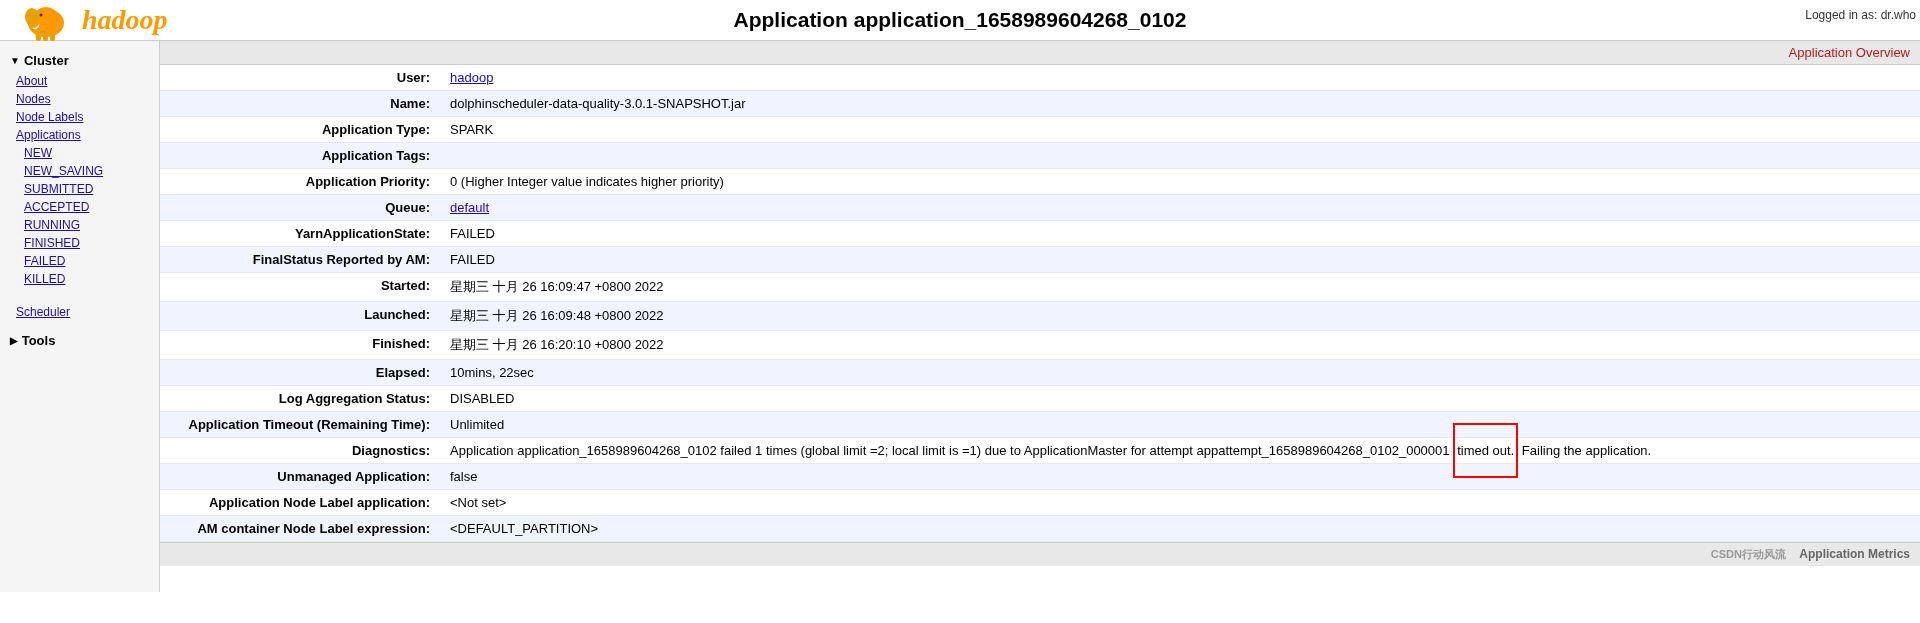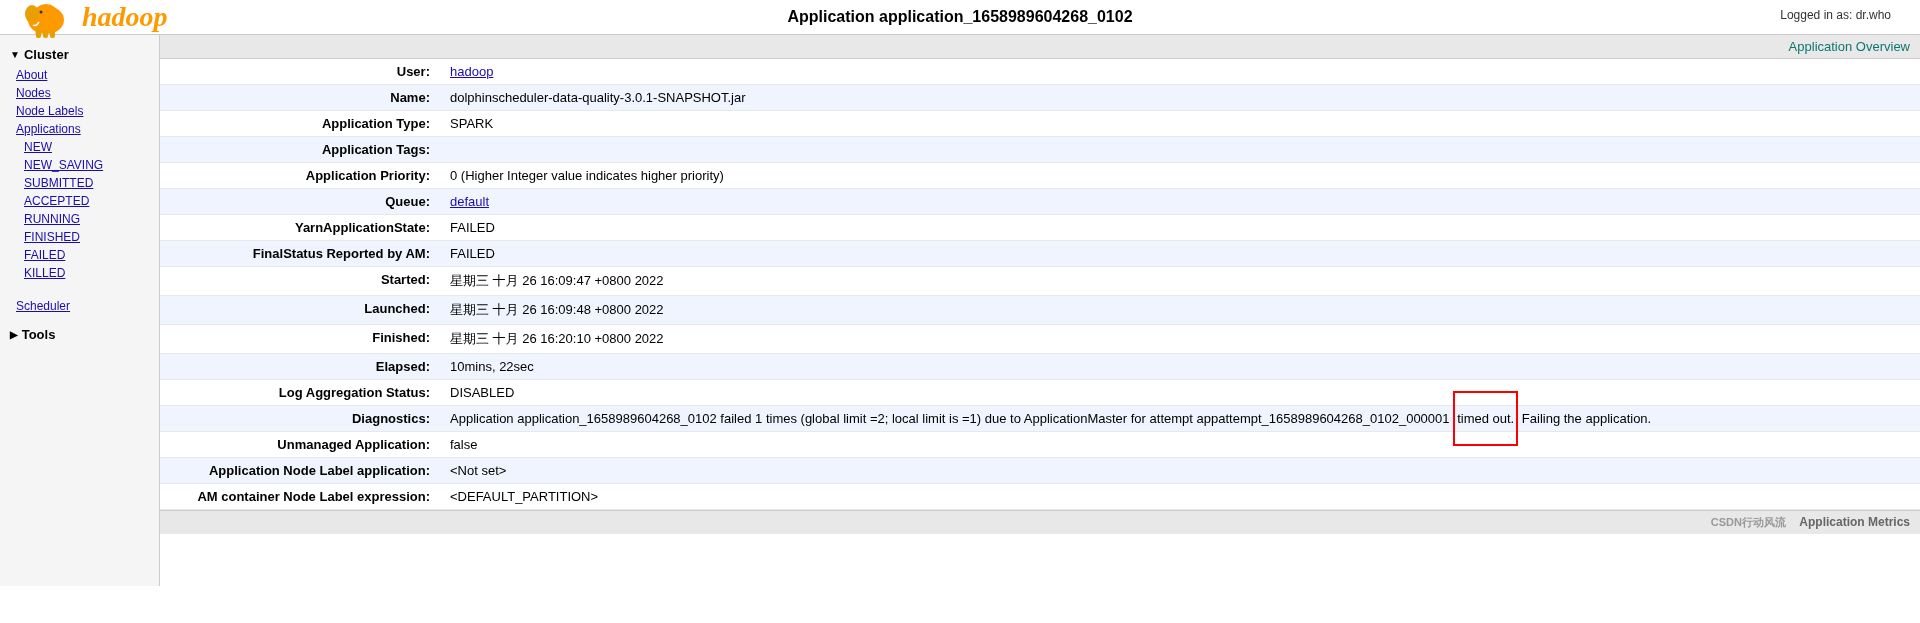--- a/index.html
+++ b/index.html
@@ -27,27 +27,27 @@
       height: 50px;
     }
     #header .logo .hadoop-text {
       font-size: 28px;
       font-style: italic;
       font-weight: bold;
       color: #f90;
       font-family: Georgia, serif;
     }
     #header .page-title {
-      font-size: 16px;
+      font-size: 21px;
       font-weight: bold;
       text-align: center;
     }
     #header .login-info {
       position: absolute;
-      right: 29px;
+      right: 4px;
       top: 8px;
       font-size: 12px;
       color: #333;
     }
 
     
     #layout {
       display: flex;
       height: calc(100vh - 72px);
     }
@@ -99,21 +99,21 @@
       overflow: auto;
       padding: 0;
     }
 
     
     .section-header {
       background: #e8e8e8;
       text-align: right;
       padding: 4px 10px;
       font-size: 13px;
-      color: #0f766e;
+      color: #b91c1c;
       border-bottom: 1px solid #ccc;
     }
 
     
     .info-table {
       width: 100%;
       border-collapse: collapse;
     }
     .info-table tr {
       border-bottom: 1px solid #e8e8e8;
@@ -275,20 +275,24 @@
           </tr>
           <tr>
             <td class="label">Elapsed:</td>
             <td class="value">10mins, 22sec</td>
           </tr>
           <tr>
             <td class="label">Log Aggregation Status:</td>
             <td class="value">DISABLED</td>
           </tr>
           <tr>
+            <td class="label">Application Timeout (Remaining Time):</td>
+            <td class="value">Unlimited</td>
+          </tr>
+          <tr>
             <td class="label">Diagnostics:</td>
             <td class="value">Application application_1658989604268_0102 failed 1 times (global limit =2; local limit is =1) due to ApplicationMaster for attempt appattempt_1658989604268_0102_000001 <span class="timed-out-highlight">timed out.</span> Failing the application.</td>
           </tr>
           <tr>
             <td class="label">Unmanaged Application:</td>
             <td class="value">false</td>
           </tr>
           <tr>
             <td class="label">Application Node Label application:</td>
             <td class="value">&lt;Not set&gt;</td>

